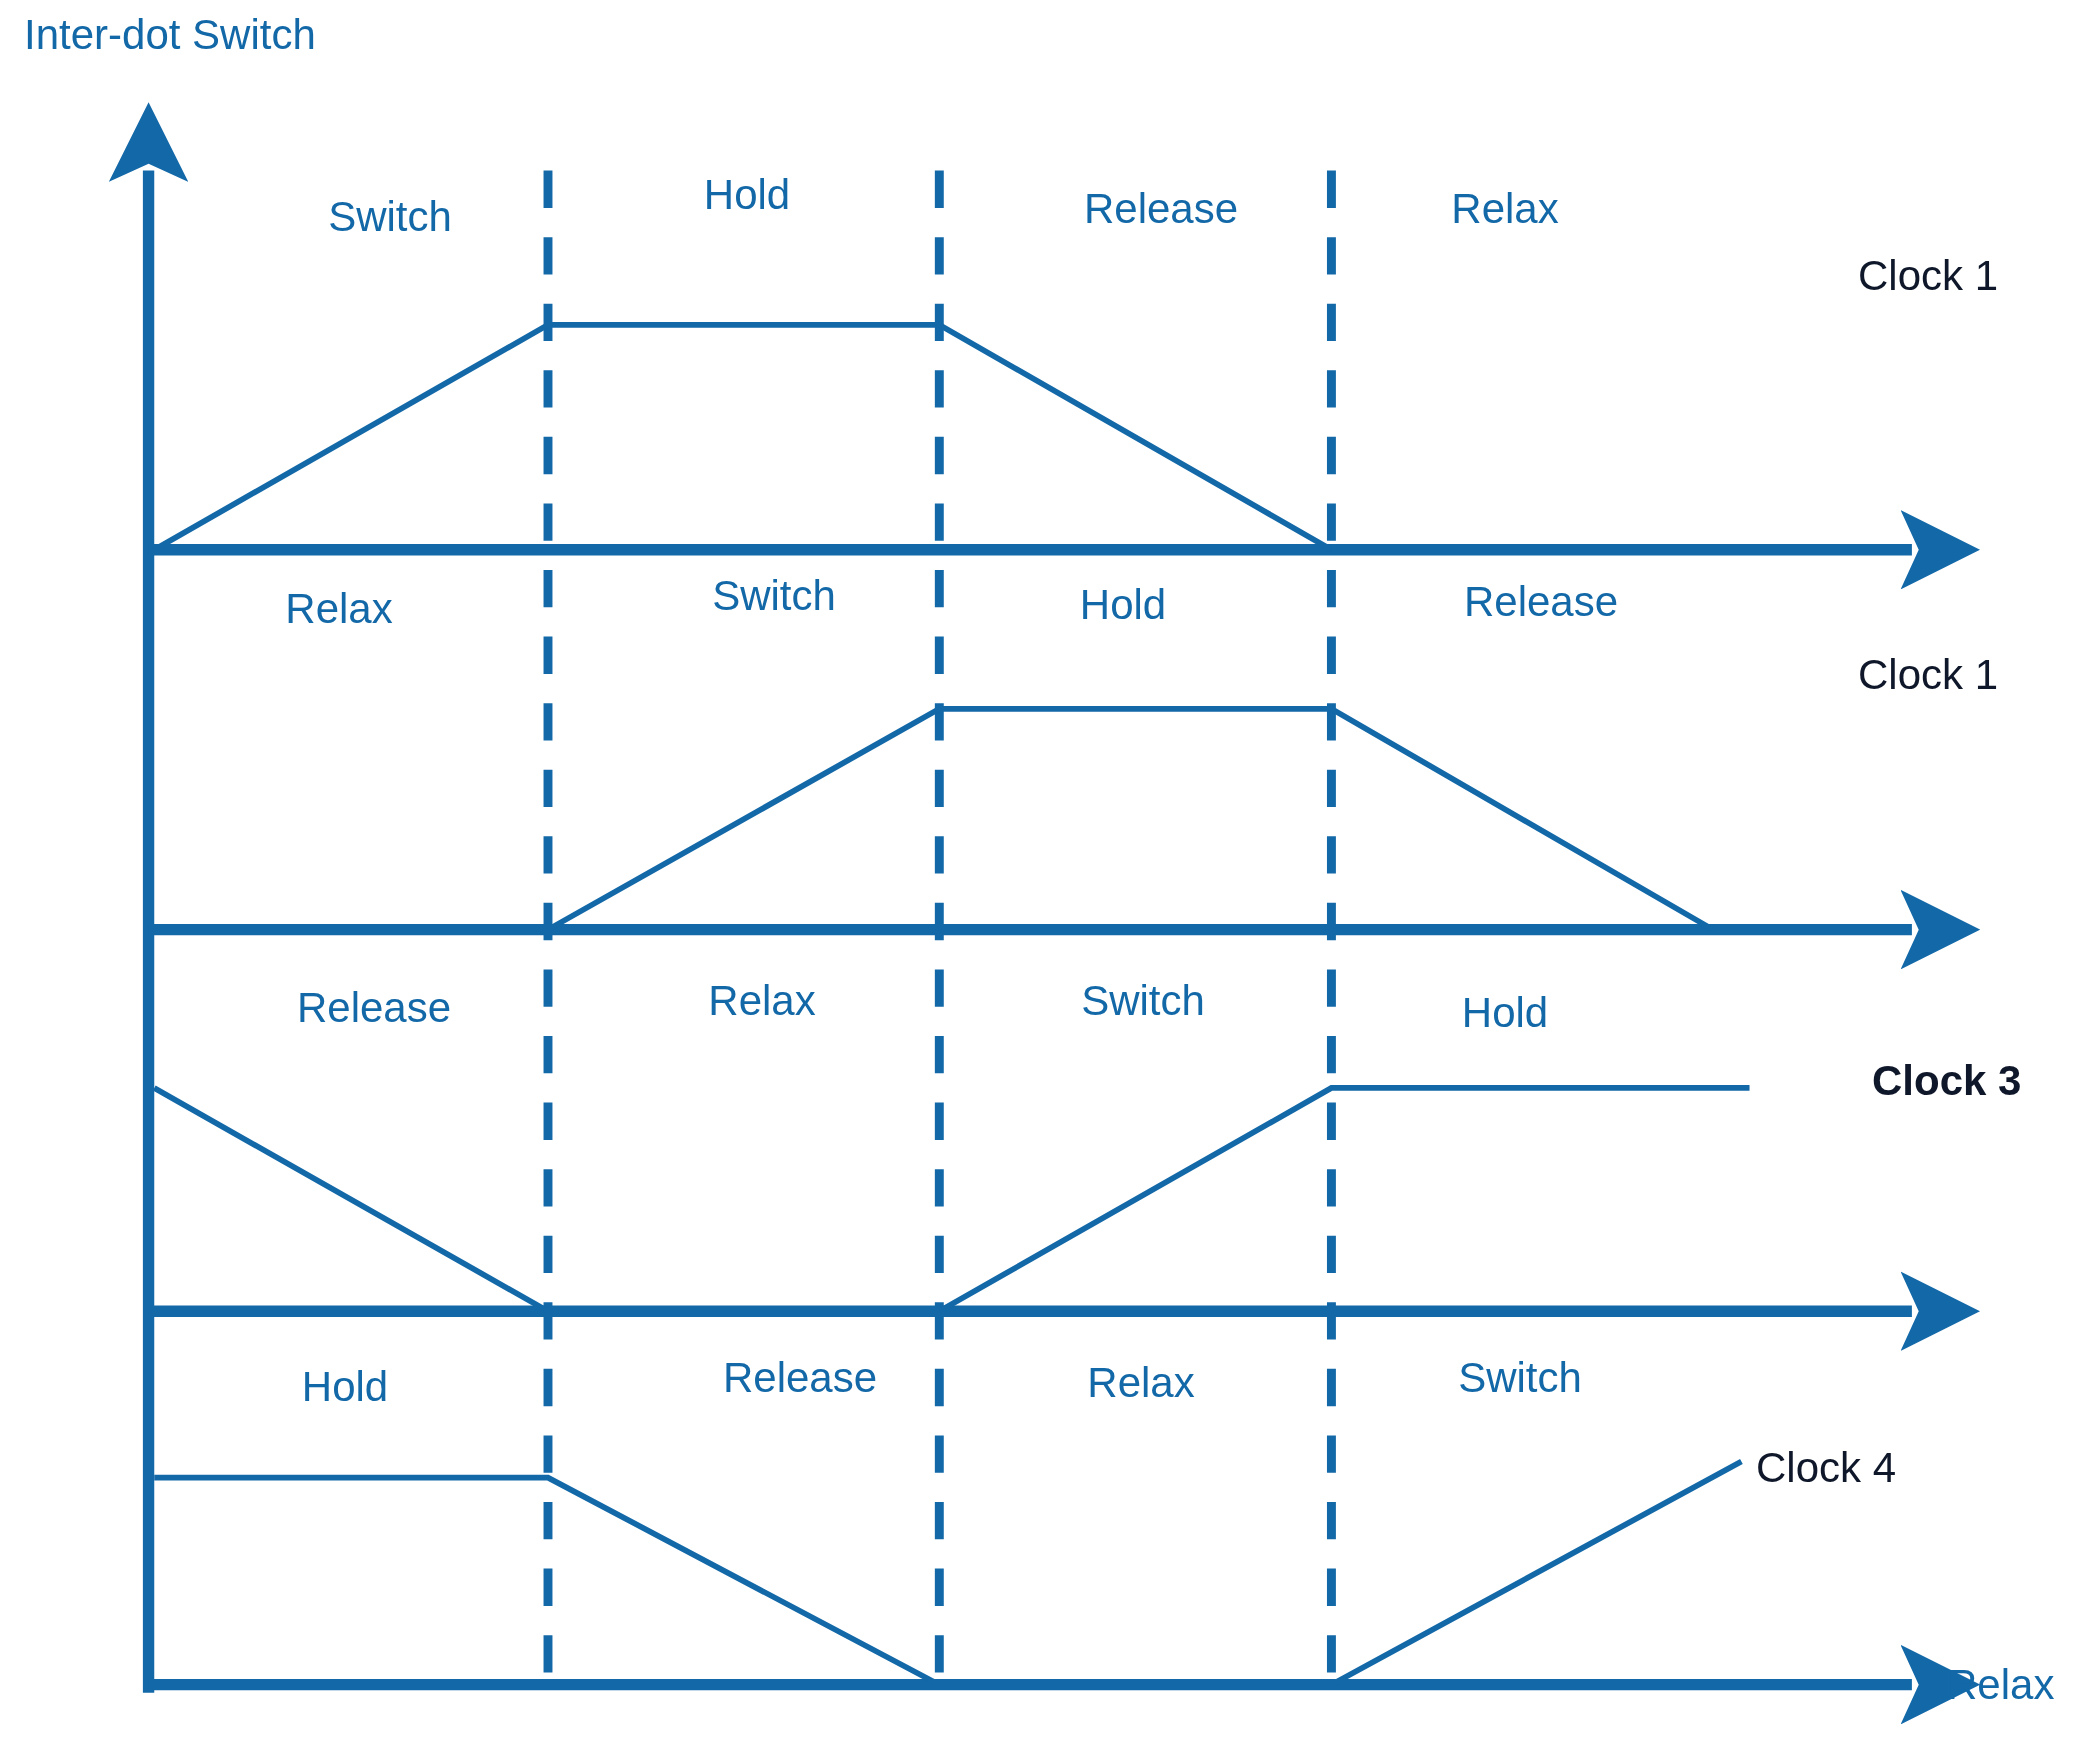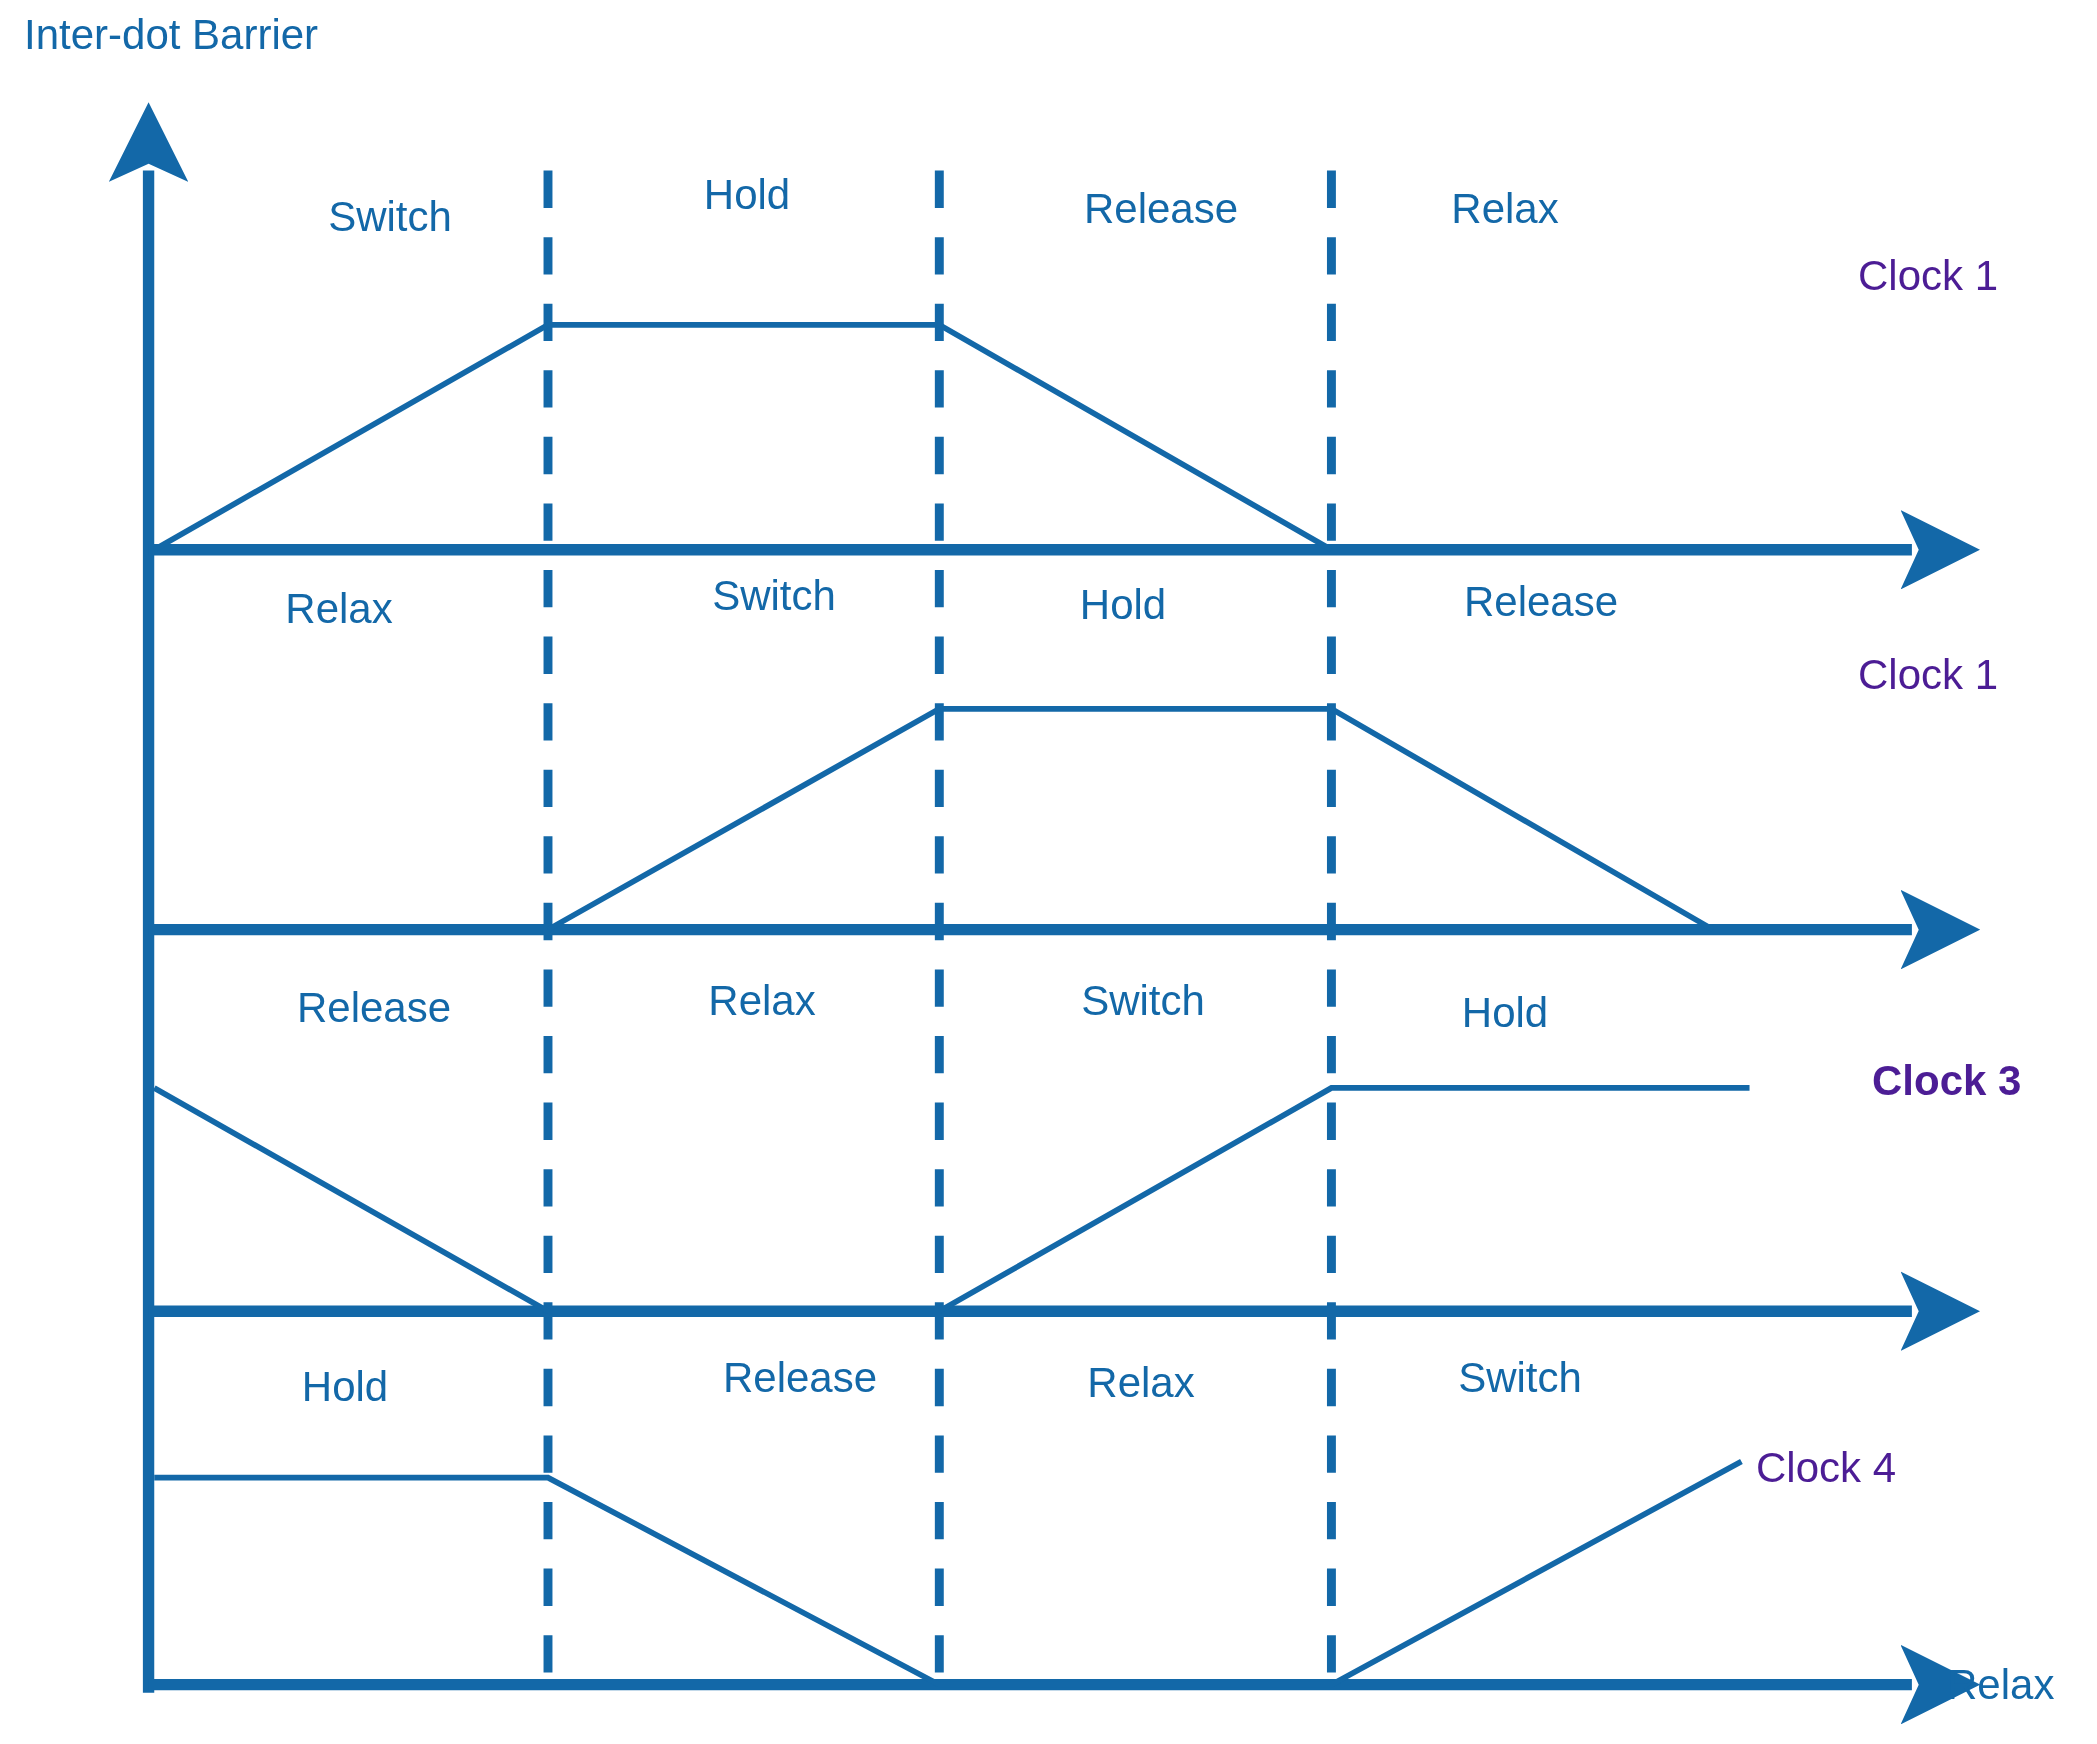--- a/index.html
+++ b/index.html
@@ -37,21 +37,21 @@
     position: absolute;
     color: #1368A8;
     font-size: 42px;
     font-family: "Liberation Sans", sans-serif;
     white-space: nowrap;
     transform: translateX(-50%);
     text-align: left;
   }
   .clock-label {
     position: absolute;
-    color: #4c1d95;
+    color: #0f172a;
     font-size: 42px;
     font-family: "Liberation Sans", sans-serif;
     white-space: nowrap;
   }
   .time-label {
     position: absolute;
     color: #1368A8;
     font-size: 42px;
     font-family: "Liberation Sans", sans-serif;
     white-space: nowrap;
@@ -93,21 +93,21 @@
       <line x1="183" y1="1615" x2="2355" y2="1615" stroke="#1368A8" stroke-width="14" marker-end="url(#arrowhead)"></line>
       <polyline points="190,1340 675,1615 1157,1615 1640,1340 2155,1340" fill="none" stroke="#1368A8" stroke-width="7"></polyline>
     </g>
 
     <g>
       <line x1="183" y1="2075" x2="2355" y2="2075" stroke="#1368A8" stroke-width="14" marker-end="url(#arrowhead)"></line>
       <polyline points="190,1820 675,1820 1157,2075 1640,2075 2145,1800" fill="none" stroke="#1368A8" stroke-width="7"></polyline>
     </g>
   </svg>
 
-  <div class="axis-title" style="left:24px; top:11.4px;">Inter-dot Barrier</div>
+  <div class="axis-title" style="left:24px; top:11.4px;">Inter-dot Switch</div>
 
   <div class="phase-label" style="left:390px; top:193px;">Switch</div>
   <div class="phase-label" style="left:747px; top:171px;">Hold</div>
   <div class="phase-label" style="left:1161px; top:185px;">Release</div>
   <div class="phase-label" style="left:1505px; top:185px;">Relax</div>
 
   <div class="phase-label" style="left:339px; top:585px;">Relax</div>
   <div class="phase-label" style="left:774px; top:572px;">Switch</div>
   <div class="phase-label" style="left:1123px; top:581px;">Hold</div>
   <div class="phase-label" style="left:1541px; top:578px;">Release</div>

